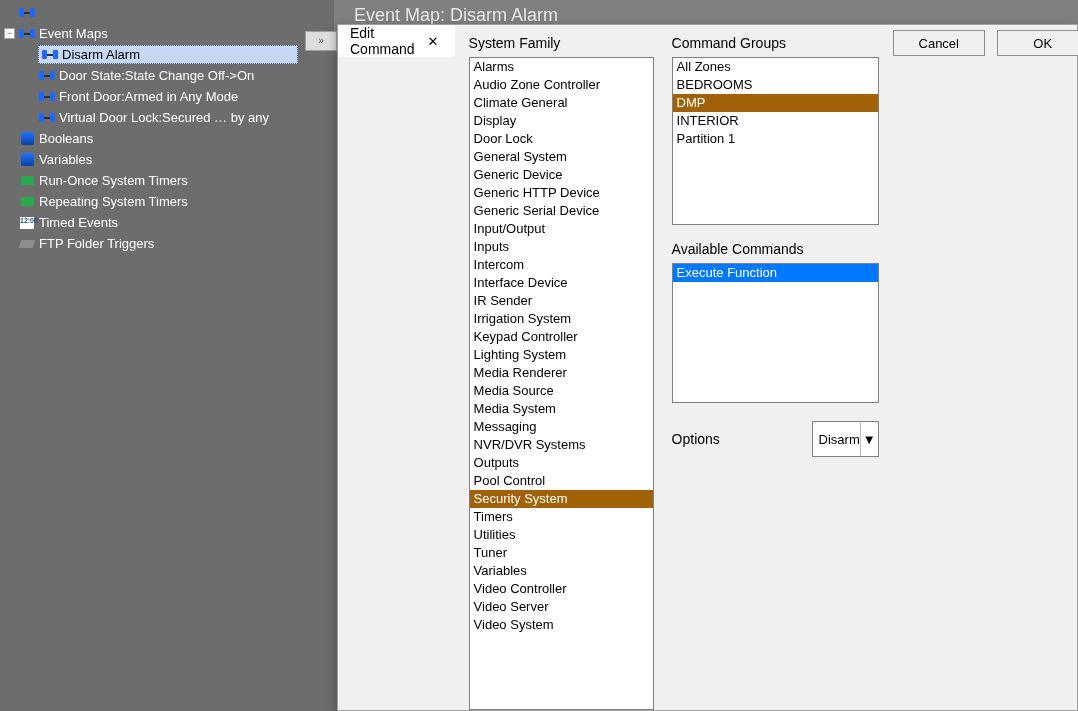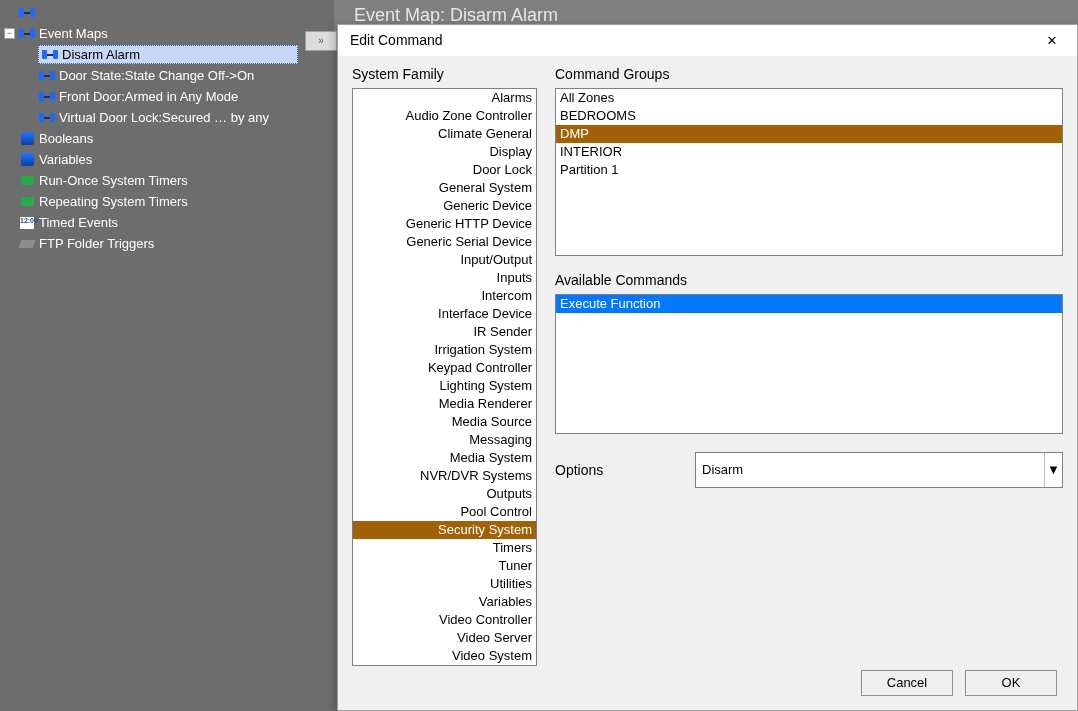--- a/index.html
+++ b/index.html
@@ -26,30 +26,30 @@
     .tree-row.selected-row { }
     .tree-row.selected-row .tree-label-wrap { background: #c7d8f7; color: #000; border: 1px dotted #3c5a9a; padding: 8px 3px; margin-left: -1px; display: flex; align-items: center; height: 19px; width: 260px; }
 
     
     .page-header { position: absolute; left: 334px; top: 0; right: 0; height: 30px; background: #808080; color: #e6e6e6; font-size: 18px; line-height: 30px; padding-left: 20px; font-weight: 400; }
     .header-sep { position: absolute; left: 334px; top: 30px; right: 0; height: 1px; background: #8c8c8c; }
     .mini-band { position: absolute; left: 305px; top: 31px; width: 32px; height: 20px; background: #dcdcdc; border: 1px solid #a0a0a0; }
     .mini-band .chev { color: #555; font-size: 10px; text-align: center; line-height: 18px; }
 
     
-    .dialog { position: absolute; left: 337px; top: 24px; width: 741px; height: 687px; background: #f0f0f0; color: #000; border: 1px solid #a0a0a0; box-shadow: -2px 2px 8px rgba(0,0,0,.25); display: flex; flex-direction: column; }
+    .dialog { position: absolute; left: 337px; top: 24px; width: 741px; height: 687px; background: #f0f0f0; color: #000; border: 1px solid #a0a0a0; box-shadow: -2px 2px 8px rgba(0,0,0,.25); display: flex; flex-direction: row; }
     .dlg-title { height: 32px; display: flex; align-items: center; justify-content: space-between; padding: 0 10px 0 12px; background: #fff; }
     .dlg-title-text { font-size: 14px; }
     .dlg-close { width: 30px; height: 24px; display: flex; align-items: center; justify-content: center; cursor: pointer; font-size: 16px; }
     .dlg-body { flex: 1; display: flex; padding: 10px 14px 0 14px; gap: 18px; }
     .col-left { width: 185px; display: flex; flex-direction: column; }
     .col-right { flex: 1; display: flex; flex-direction: column; }
     .section-label { font-size: 14px; margin-bottom: 6px; }
     .listbox { background: #fff; border: 1px solid #808080; overflow-y: auto; overflow-x: hidden; font-size: 14px; line-height: 18px; }
-    .listbox.sf { flex: 1; text-align: right; }
+    .listbox.sf { flex: 1; }
     .listbox .li { padding: 0 4px; cursor: default; white-space: nowrap; }
     .listbox .li.sel { background: #a16207; color: #fff; }
     .right-top { display: flex; flex-direction: column; height: 190px; }
     .listbox.cg { height: 170px; }
     .right-mid { display: flex; flex-direction: column; margin-top: 16px; justify-content: space-between; }
     .listbox.ac { height: 140px; }
     .listbox.ac .li.sel { background: #0078ff; color: #fff; }
     .opts-row { display: flex; align-items: center; margin-top: 18px; }
     .opts-row .olabel { width: 140px; font-size: 14px; }
     .combo { flex: 1; height: 36px; border: 1px solid #808080; background: #fff; display: flex; align-items: center; justify-content: space-between; padding-left: 6px; cursor: default; }
@@ -196,29 +196,29 @@
           <div class="li">Input/Output</div>
           <div class="li">Inputs</div>
           <div class="li">Intercom</div>
           <div class="li">Interface Device</div>
           <div class="li">IR Sender</div>
           <div class="li">Irrigation System</div>
           <div class="li">Keypad Controller</div>
           <div class="li">Lighting System</div>
           <div class="li">Media Renderer</div>
           <div class="li">Media Source</div>
+          <div class="li">Media System</div>
           <div class="li">Messaging</div>
-          <div class="li">Media System</div>
           <div class="li">NVR/DVR Systems</div>
           <div class="li">Outputs</div>
           <div class="li">Pool Control</div>
           <div class="li sel">Security System</div>
           <div class="li">Timers</div>
+          <div class="li">Utilities</div>
           <div class="li">Tuner</div>
-          <div class="li">Utilities</div>
           <div class="li">Variables</div>
           <div class="li">Video Controller</div>
           <div class="li">Video Server</div>
           <div class="li">Video System</div>
         </div>
     </div>
 
     <div class="col-right">
       <div class="right-top">
         <div class="section-label">Command Groups</div>

